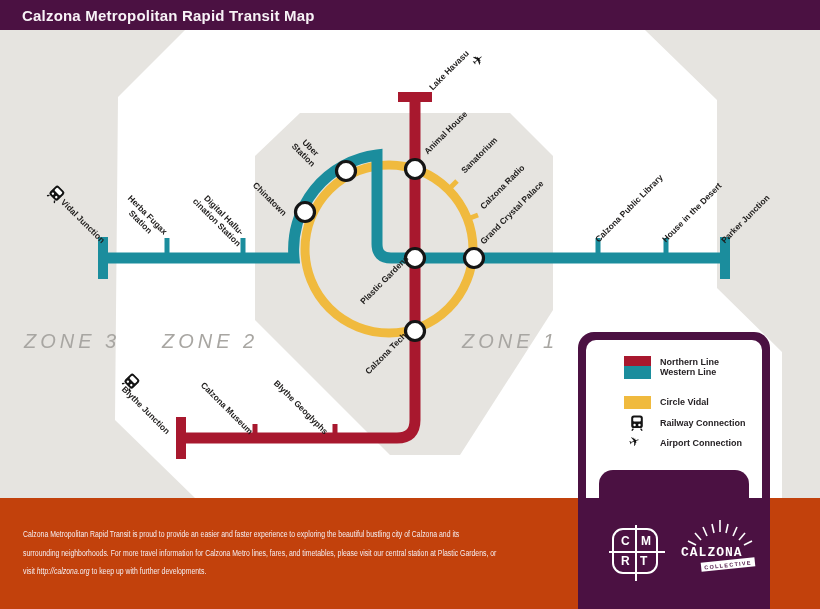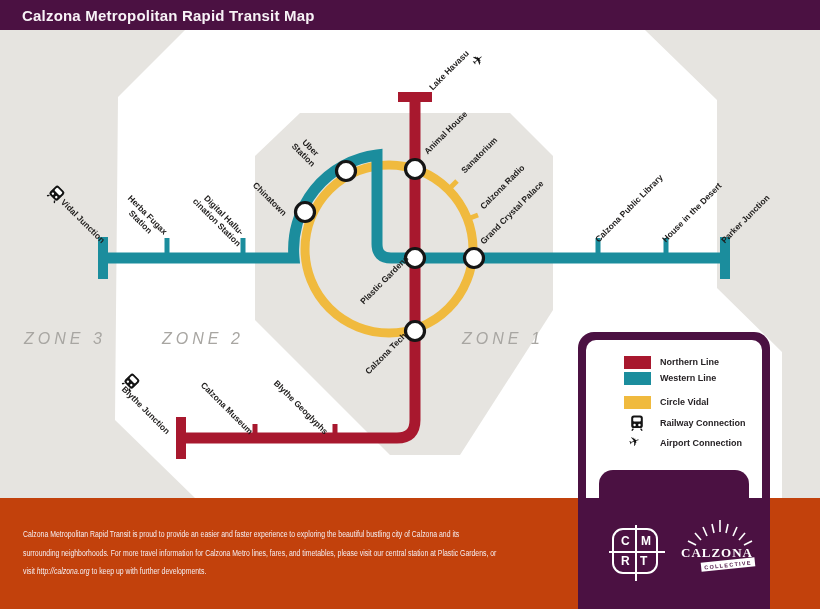--- a/index.html
+++ b/index.html
@@ -11,21 +11,21 @@
   .header{
     position:absolute;left:0;top:0;width:820px;height:30px;
     background:#4b1142;display:flex;align-items:center;
   }
   .header h1{
     margin:0 0 0 22px;font-size:15px;font-weight:bold;color:#f7f2f6;
     letter-spacing:0.2px;
   }
   #mapsvg{position:absolute;left:0;top:0;}
   .zone-label{
-    position:absolute;font-size:16px;font-style:italic;font-weight:500;
+    position:absolute;font-size:20px;font-style:italic;font-weight:500;
     color:#a8a6a2;letter-spacing:4px;white-space:nowrap;
   }
   .st{
     position:absolute;font-size:8.5px;font-weight:bold;color:#1d1b1a;
     line-height:1.2;z-index:5;
   }
   .asc{transform:rotate(-45deg);transform-origin:left top;white-space:nowrap;}
   .desc{transform:rotate(45deg);transform-origin:left top;white-space:pre-line;text-align:center;}
   .plane{
     position:absolute;font-size:14px;color:#111;z-index:6;
@@ -74,21 +74,21 @@
   .cmrt .bar-h{position:absolute;left:-5px;top:21px;width:56px;height:1.6px;background:#fff;}
   .cmrt .bar-v{position:absolute;left:21px;top:-5px;width:1.6px;height:56px;background:#fff;}
   .cmrt span{position:absolute;color:#fff;font-size:12px;font-weight:bold;line-height:1;}
   .cmrt .l1{left:7px;top:5px;} .cmrt .l2{left:27px;top:5px;}
   .cmrt .l3{left:7px;top:25px;} .cmrt .l4{left:26px;top:25px;}
   
   .collective{position:absolute;left:674px;top:518px;width:92px;height:64px;z-index:9;}
   .collective .rays{position:absolute;left:0;top:0;}
   .collective .word{
     position:absolute;left:7px;top:27px;font-size:13px;font-weight:bold;color:#fff;
-    letter-spacing:1px;white-space:nowrap;font-family:Liberation Serif, serif;
+    letter-spacing:1px;white-space:nowrap;font-family:Liberation Mono, monospace;
   }
   .collective .ribbon{
     position:absolute;left:27px;top:42px;background:#fff;color:#4b1142;
     font-size:5.5px;font-weight:bold;letter-spacing:1.3px;padding:2px 3px 1px 3px;
     transform:rotate(-6deg);white-space:nowrap;
   }
 </style>
 </head>
 <body>
 
@@ -204,21 +204,21 @@
   <div class="word">CALZONA</div>
   <div class="ribbon">COLLECTIVE</div>
 </div>
 
 <div class="legend">
   <div class="legend-inner">
     <div class="legend-row" style="top:16px;">
       <div class="swatch" style="background:#a8182e;"></div>
       <div class="legend-label">Northern Line</div>
     </div>
-    <div class="legend-row" style="top:32px;">
+    <div class="legend-row" style="top:26px;">
       <div class="swatch" style="background:#1b8d9d;"></div>
       <div class="legend-label">Western Line</div>
     </div>
     <div class="legend-row" style="top:56px;">
       <div class="swatch" style="background:#f0ba3e;"></div>
       <div class="legend-label">Circle Vidal</div>
     </div>
     <div class="legend-row" style="top:77px;">
       <svg class="legend-icon" viewBox="0 0 14 16">
           <use href="#train"></use>

